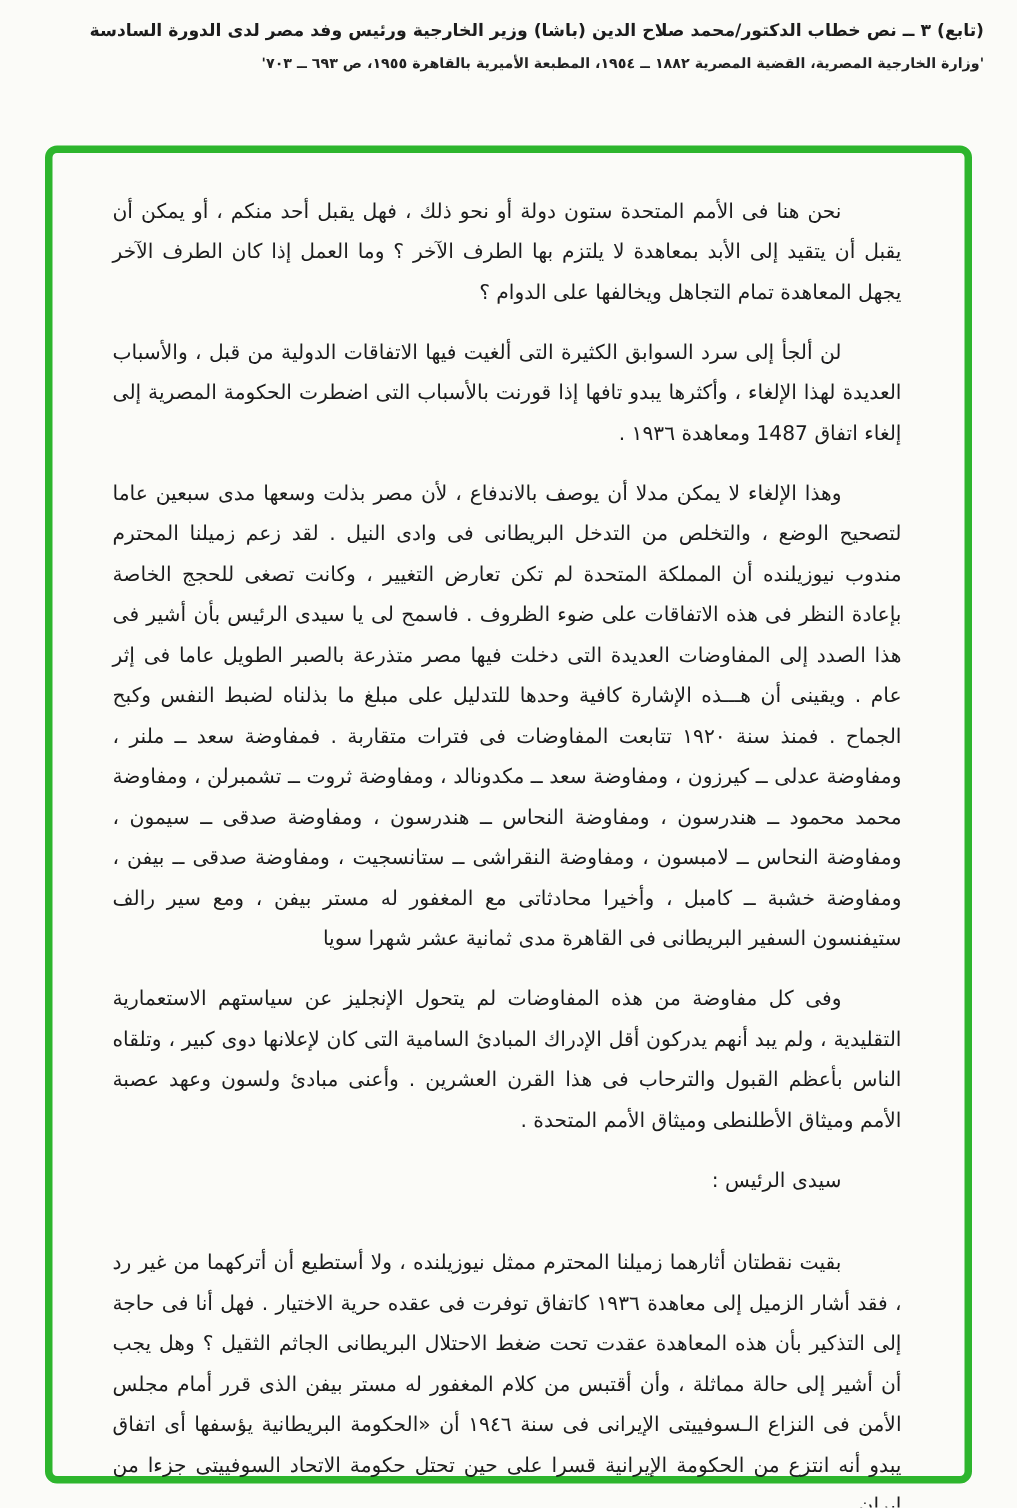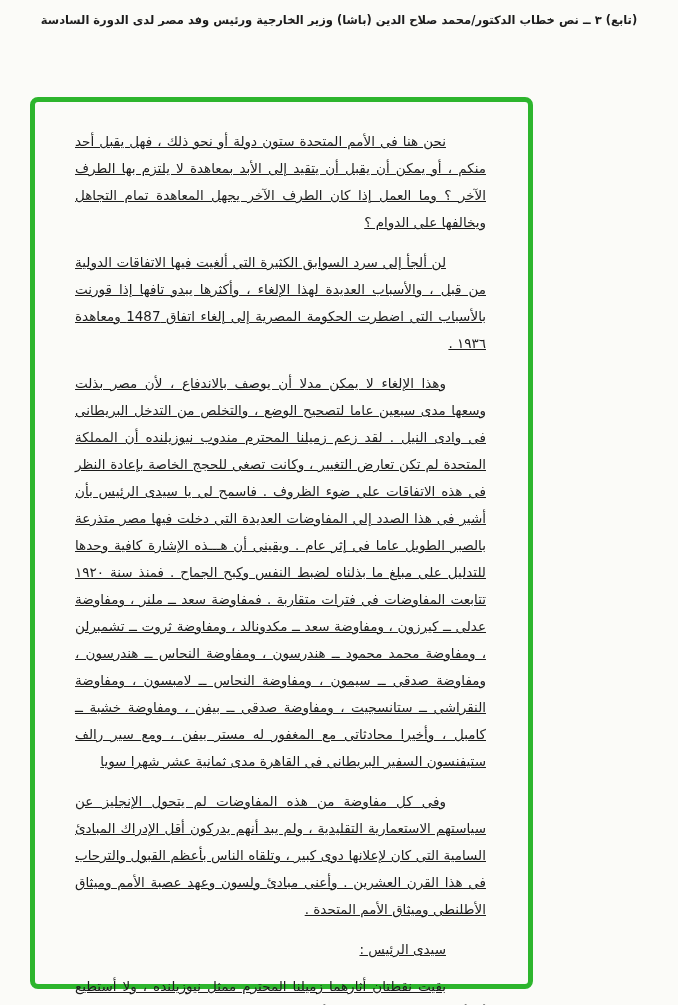--- a/index.html
+++ b/index.html
@@ -8,68 +8,67 @@
     height: 1005px;
     background: #fbfbf8;
     font-family: "DejaVu Sans", sans-serif;
     color: #1c1c1c;
     position: relative;
     overflow: hidden;
     direction: rtl;
   }
   .header {
     padding: 10px 22px 0;
-    text-align: center;
     font-weight: bold;
   }
   .header-line {
     font-size: 11.5px;
     line-height: 21px;
     letter-spacing: 0.2px;
   }
   .header-source {
     font-size: 9.5px;
     line-height: 17px;
     margin-top: 3px;
     font-weight: bold;
     color: #222;
   }
   .frame {
     position: absolute;
     left: 30px;
     top: 97px;
-    width: 503px;
+    width: 618px;
     height: 892px;
     box-sizing: border-box;
     border: 5px solid var(--accent, #2db52d);
     border-radius: 8px;
     background: #fbfbf8;
-    text-decoration: underline;
   }
   .content {
     padding: 26px 42px 0 40px;
     font-size: 13.5px;
     line-height: 27px;
     text-align: justify;
     text-justify: inter-word;
   }
   .para {
     margin: 0 0 13px 0;
     text-indent: 40px;
   }
   .salutation {
-    margin: 0 0 10px 0;
+    margin: 0 0 28px 0;
     text-indent: 40px;
   }
 </style>
 </head>
 <body>
 
 <div class="header">
   <div class="header-line">(تابع) ٣ ــ نص خطاب الدكتور/محمد صلاح الدين (باشا) وزير الخارجية ورئيس وفد مصر لدى الدورة السادسة</div>
+  <div class="header-source">'وزارة الخارجية المصرية، القضية المصرية ١٨٨٢ ــ ١٩٥٤، المطبعة الأميرية بالقاهرة ١٩٥٥، ص ٦٩٣ ــ ٧٠٣'</div>
 </div>
 
 <div class="frame">
   <div class="content">
     <p class="para">نحن هنا فى الأمم المتحدة ستون دولة أو نحو ذلك ، فهل يقبل أحد منكم ، أو يمكن أن يقبل أن يتقيد إلى الأبد بمعاهدة لا يلتزم بها الطرف الآخر ؟ وما العمل إذا كان الطرف الآخر يجهل المعاهدة تمام التجاهل ويخالفها على الدوام ؟</p>
     <p class="para">لن ألجأ إلى سرد السوابق الكثيرة التى ألغيت فيها الاتفاقات الدولية من قبل ، والأسباب العديدة لهذا الإلغاء ، وأكثرها يبدو تافها إذا قورنت بالأسباب التى اضطرت الحكومة المصرية إلى إلغاء اتفاق 1487 ومعاهدة ١٩٣٦ .</p>
     <p class="para">وهذا الإلغاء لا يمكن مدلا أن يوصف بالاندفاع ، لأن مصر بذلت وسعها مدى سبعين عاما لتصحيح الوضع ، والتخلص من التدخل البريطانى فى وادى النيل . لقد زعم زميلنا المحترم مندوب نيوزيلنده أن المملكة المتحدة لم تكن تعارض التغيير ، وكانت تصغى للحجج الخاصة بإعادة النظر فى هذه الاتفاقات على ضوء الظروف . فاسمح لى يا سيدى الرئيس بأن أشير فى هذا الصدد إلى المفاوضات العديدة التى دخلت فيها مصر متذرعة بالصبر الطويل عاما فى إثر عام . ويقينى أن هـــذه الإشارة كافية وحدها للتدليل على مبلغ ما بذلناه لضبط النفس وكبح الجماح . فمنذ سنة ١٩٢٠ تتابعت المفاوضات فى فترات متقاربة . فمفاوضة سعد ــ ملنر ، ومفاوضة عدلى ــ كيرزون ، ومفاوضة سعد ــ مكدونالد ، ومفاوضة ثروت ــ تشمبرلن ، ومفاوضة محمد محمود ــ هندرسون ، ومفاوضة النحاس ــ هندرسون ، ومفاوضة صدقى ــ سيمون ، ومفاوضة النحاس ــ لامبسون ، ومفاوضة النقراشى ــ ستانسجيت ، ومفاوضة صدقى ــ بيفن ، ومفاوضة خشبة ــ كامبل ، وأخيرا محادثاتى مع المغفور له مستر بيفن ، ومع سير رالف ستيفنسون السفير البريطانى فى القاهرة مدى ثمانية عشر شهرا سويا</p>
     <p class="para">وفى كل مفاوضة من هذه المفاوضات لم يتحول الإنجليز عن سياستهم الاستعمارية التقليدية ، ولم يبد أنهم يدركون أقل الإدراك المبادئ السامية التى كان لإعلانها دوى كبير ، وتلقاه الناس بأعظم القبول والترحاب فى هذا القرن العشرين . وأعنى مبادئ ولسون وعهد عصبة الأمم وميثاق الأطلنطى وميثاق الأمم المتحدة .</p>
     <p class="salutation">سيدى الرئيس :</p>
     <p class="para">بقيت نقطتان أثارهما زميلنا المحترم ممثل نيوزيلنده ، ولا أستطيع أن أتركهما من غير رد ، فقد أشار الزميل إلى معاهدة ١٩٣٦ كاتفاق توفرت فى عقده حرية الاختيار . فهل أنا فى حاجة إلى التذكير بأن هذه المعاهدة عقدت تحت ضغط الاحتلال البريطانى الجاثم الثقيل ؟ وهل يجب أن أشير إلى حالة مماثلة ، وأن أقتبس من كلام المغفور له مستر بيفن الذى قرر أمام مجلس الأمن فى النزاع الـسوفييتى الإيرانى فى سنة ١٩٤٦ أن «الحكومة البريطانية يؤسفها أى اتفاق يبدو أنه انتزع من الحكومة الإيرانية قسرا على حين تحتل حكومة الاتحاد السوفييتى جزءا من إيران .</p>

